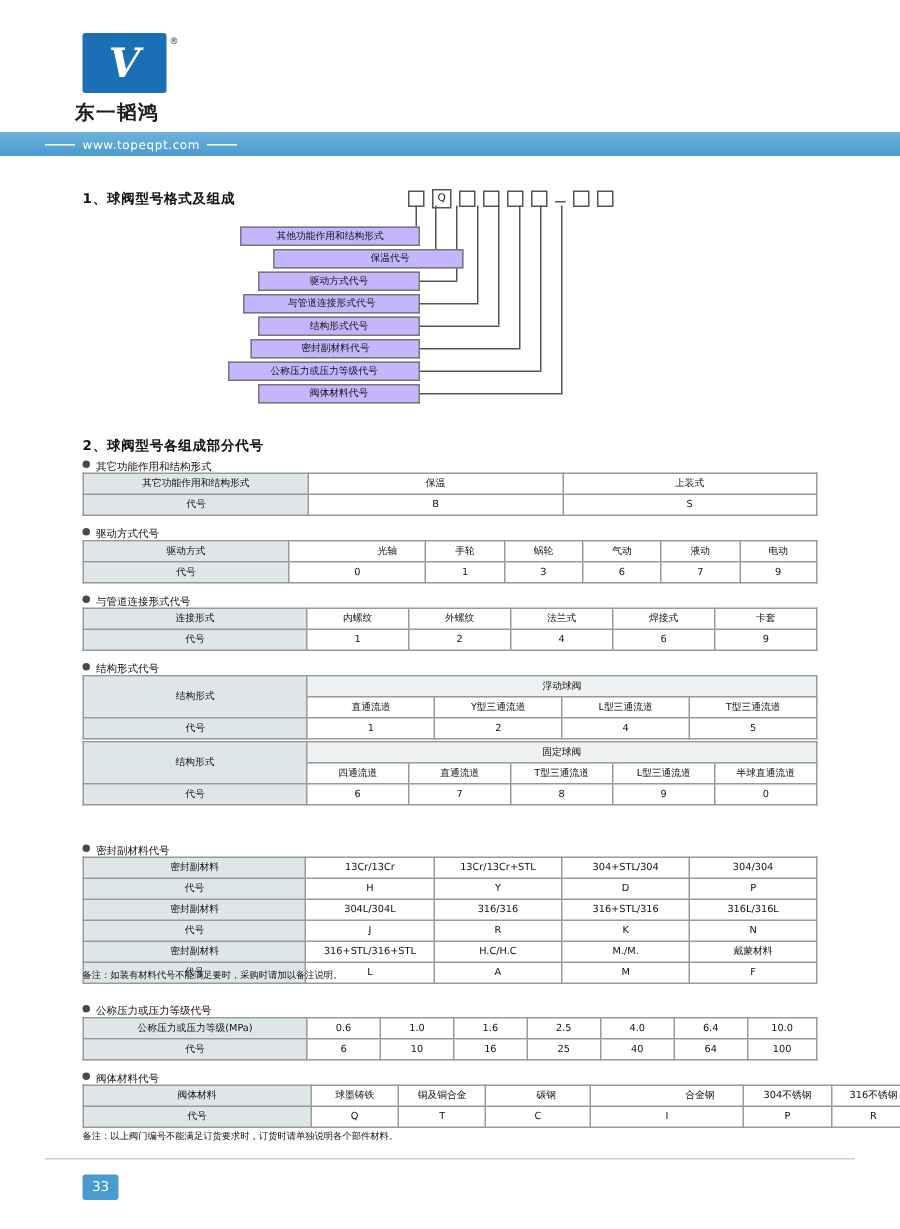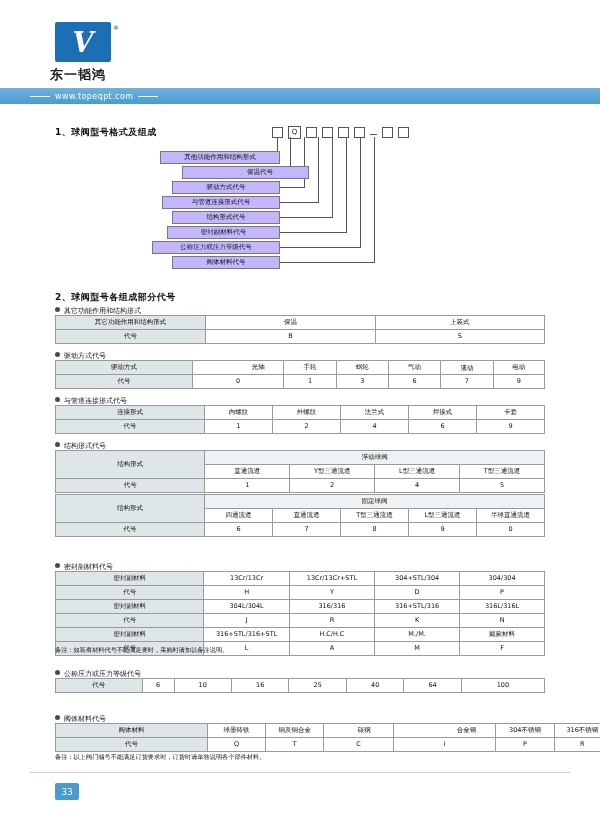--- a/index.html
+++ b/index.html
@@ -295,20 +295,30 @@
     </tr>
   </tbody>
     </table>
   <div class="note" style="left:55px;top:646px;">备注：如装有材料代号不能满足要时，采购时请加以备注说明。</div>
 
   <div class="sub-title" style="left:55px;top:669px;">
     <span class="bullet"></span><span>公称压力或压力等级代号</span>
   </div>
   <table class="t" style="left:55px;top:678px;width:490px;">
     <tbody>
+        <tr>
+      <td class="hd" style="width:150px;">公称压力或压力等级(MPa)</td>
+      <td style="width:49px;">0.6</td>
+      <td style="width:49px;">1.0</td>
+      <td style="width:49px;">1.6</td>
+      <td style="width:49px;">2.5</td>
+      <td style="width:49px;">4.0</td>
+      <td style="width:49px;">6.4</td>
+      <td style="width:46px;">10.0</td>
+    </tr>
     <tr>
       <td class="hd">代号</td>
       <td>6</td>
       <td>10</td>
       <td>16</td>
       <td>25</td>
       <td>40</td>
       <td>64</td>
       <td>100</td>
     </tr>

